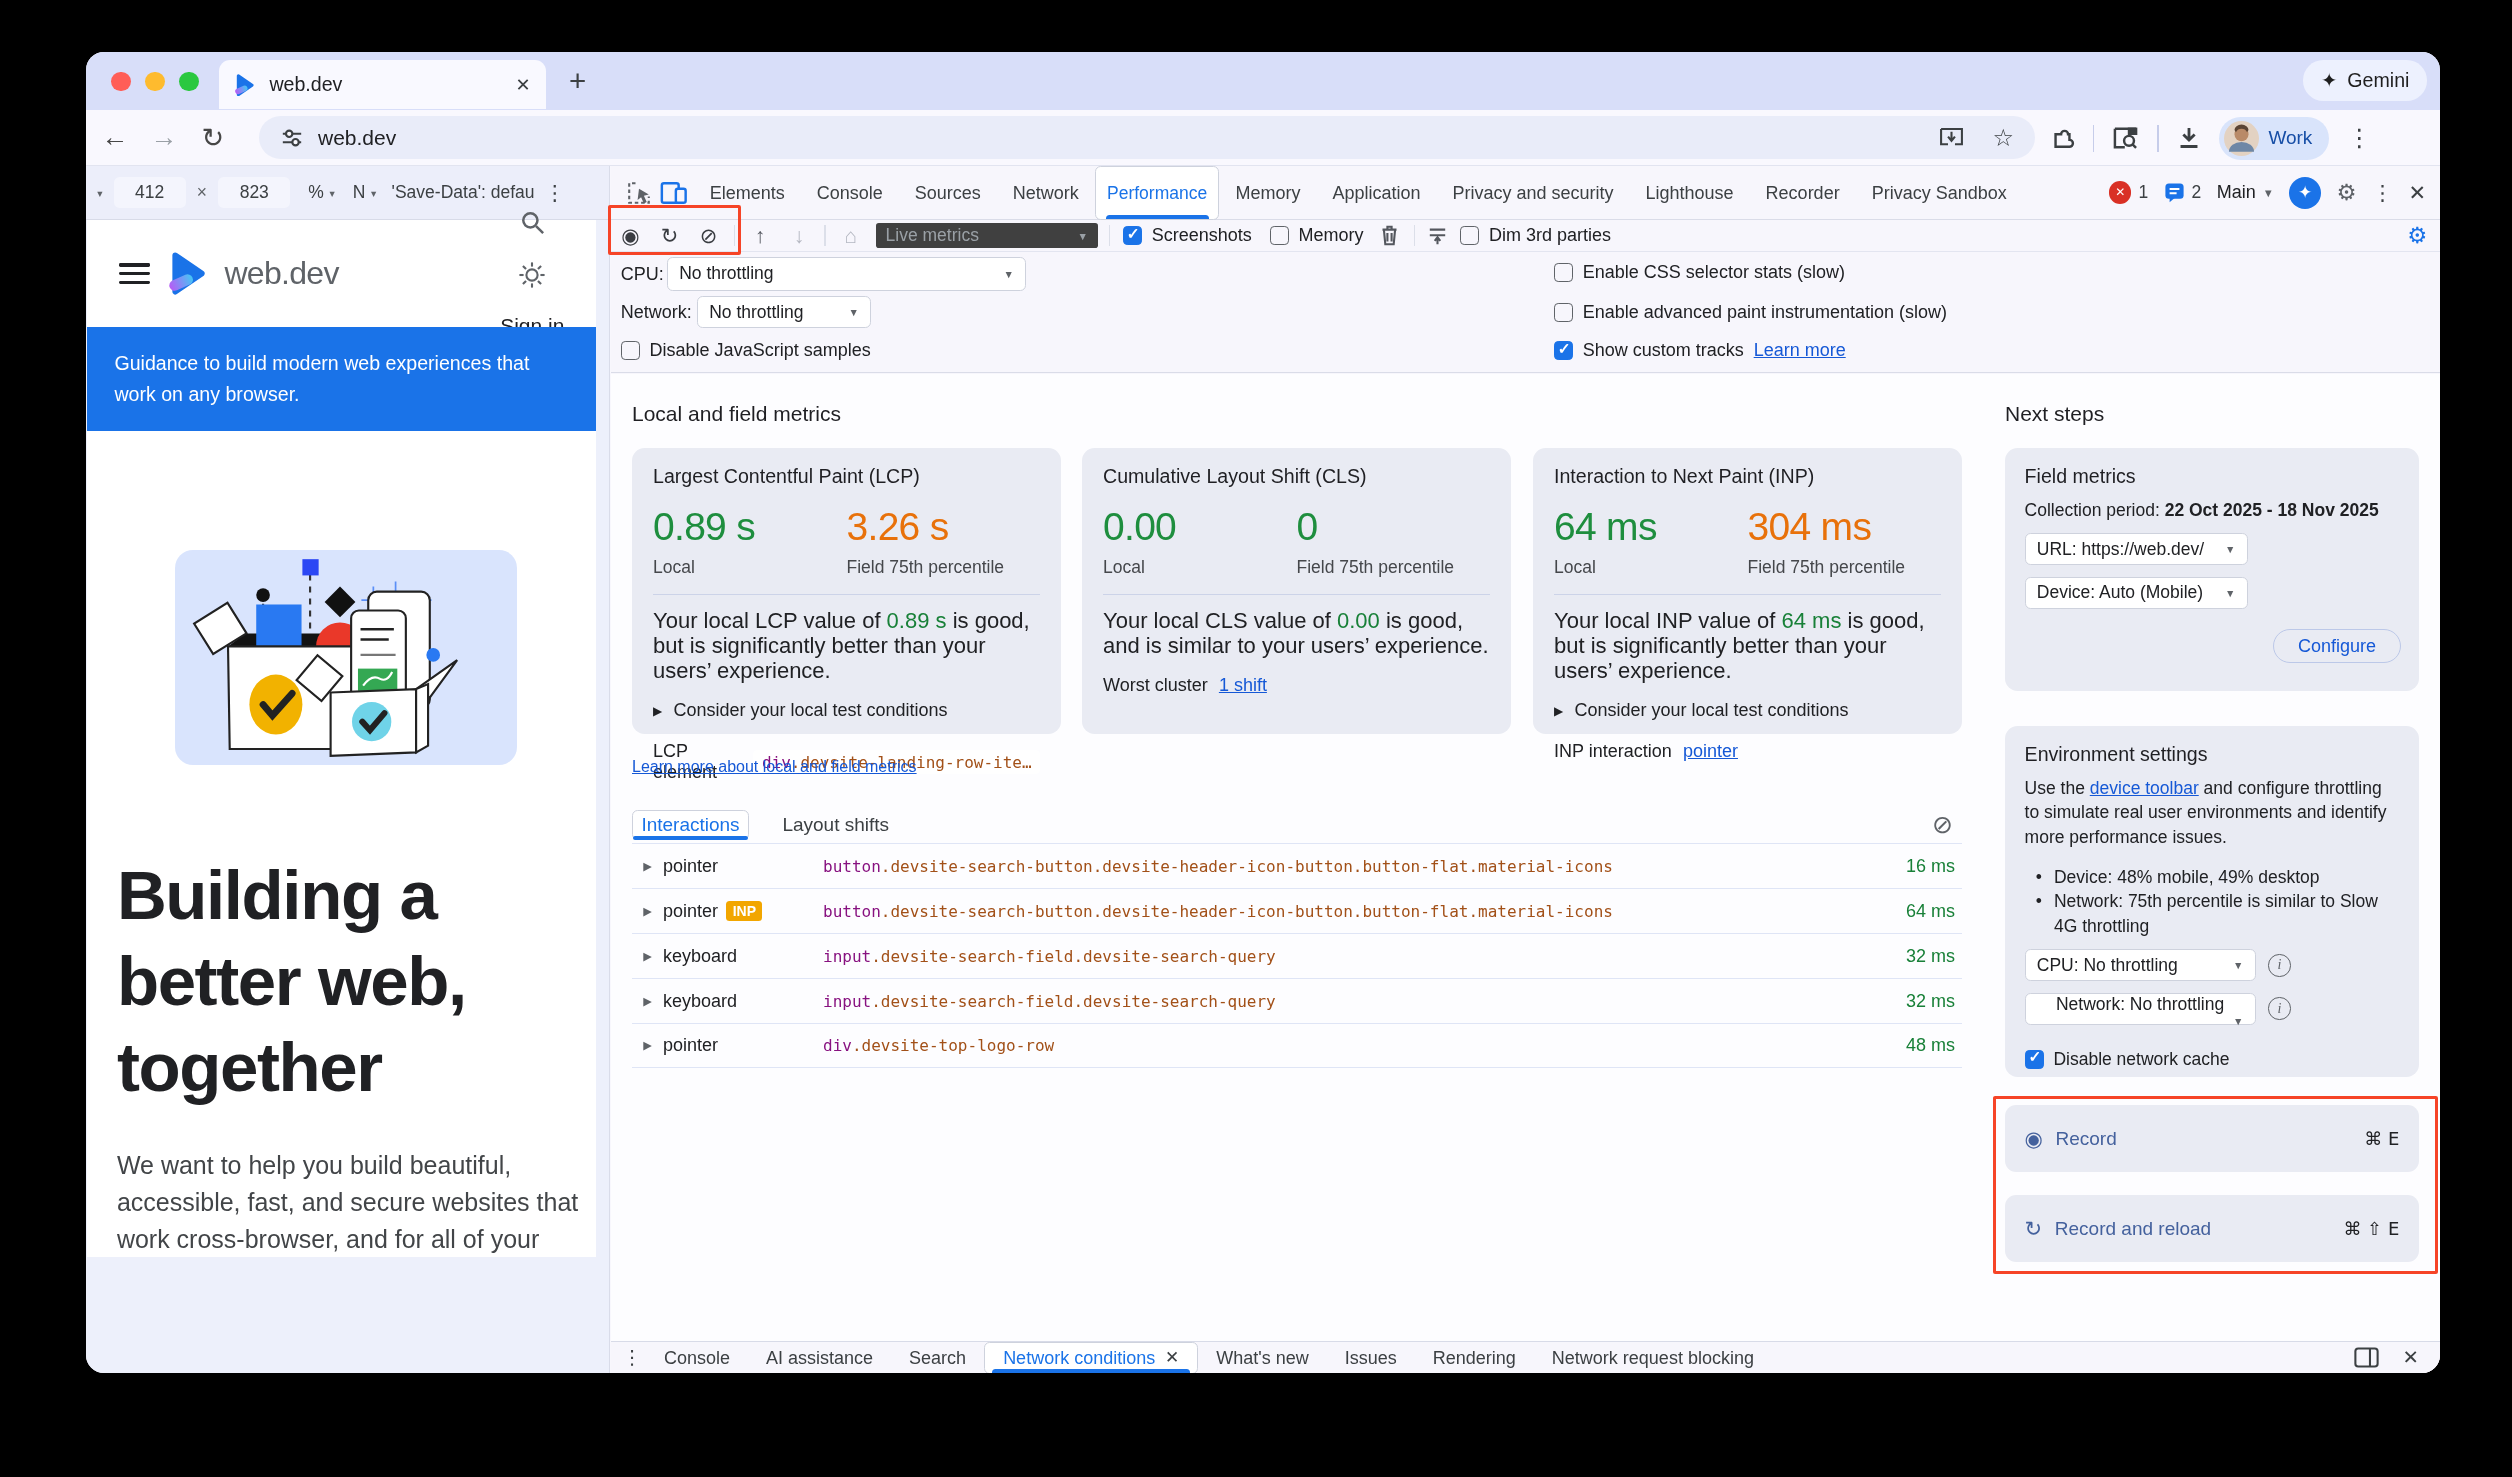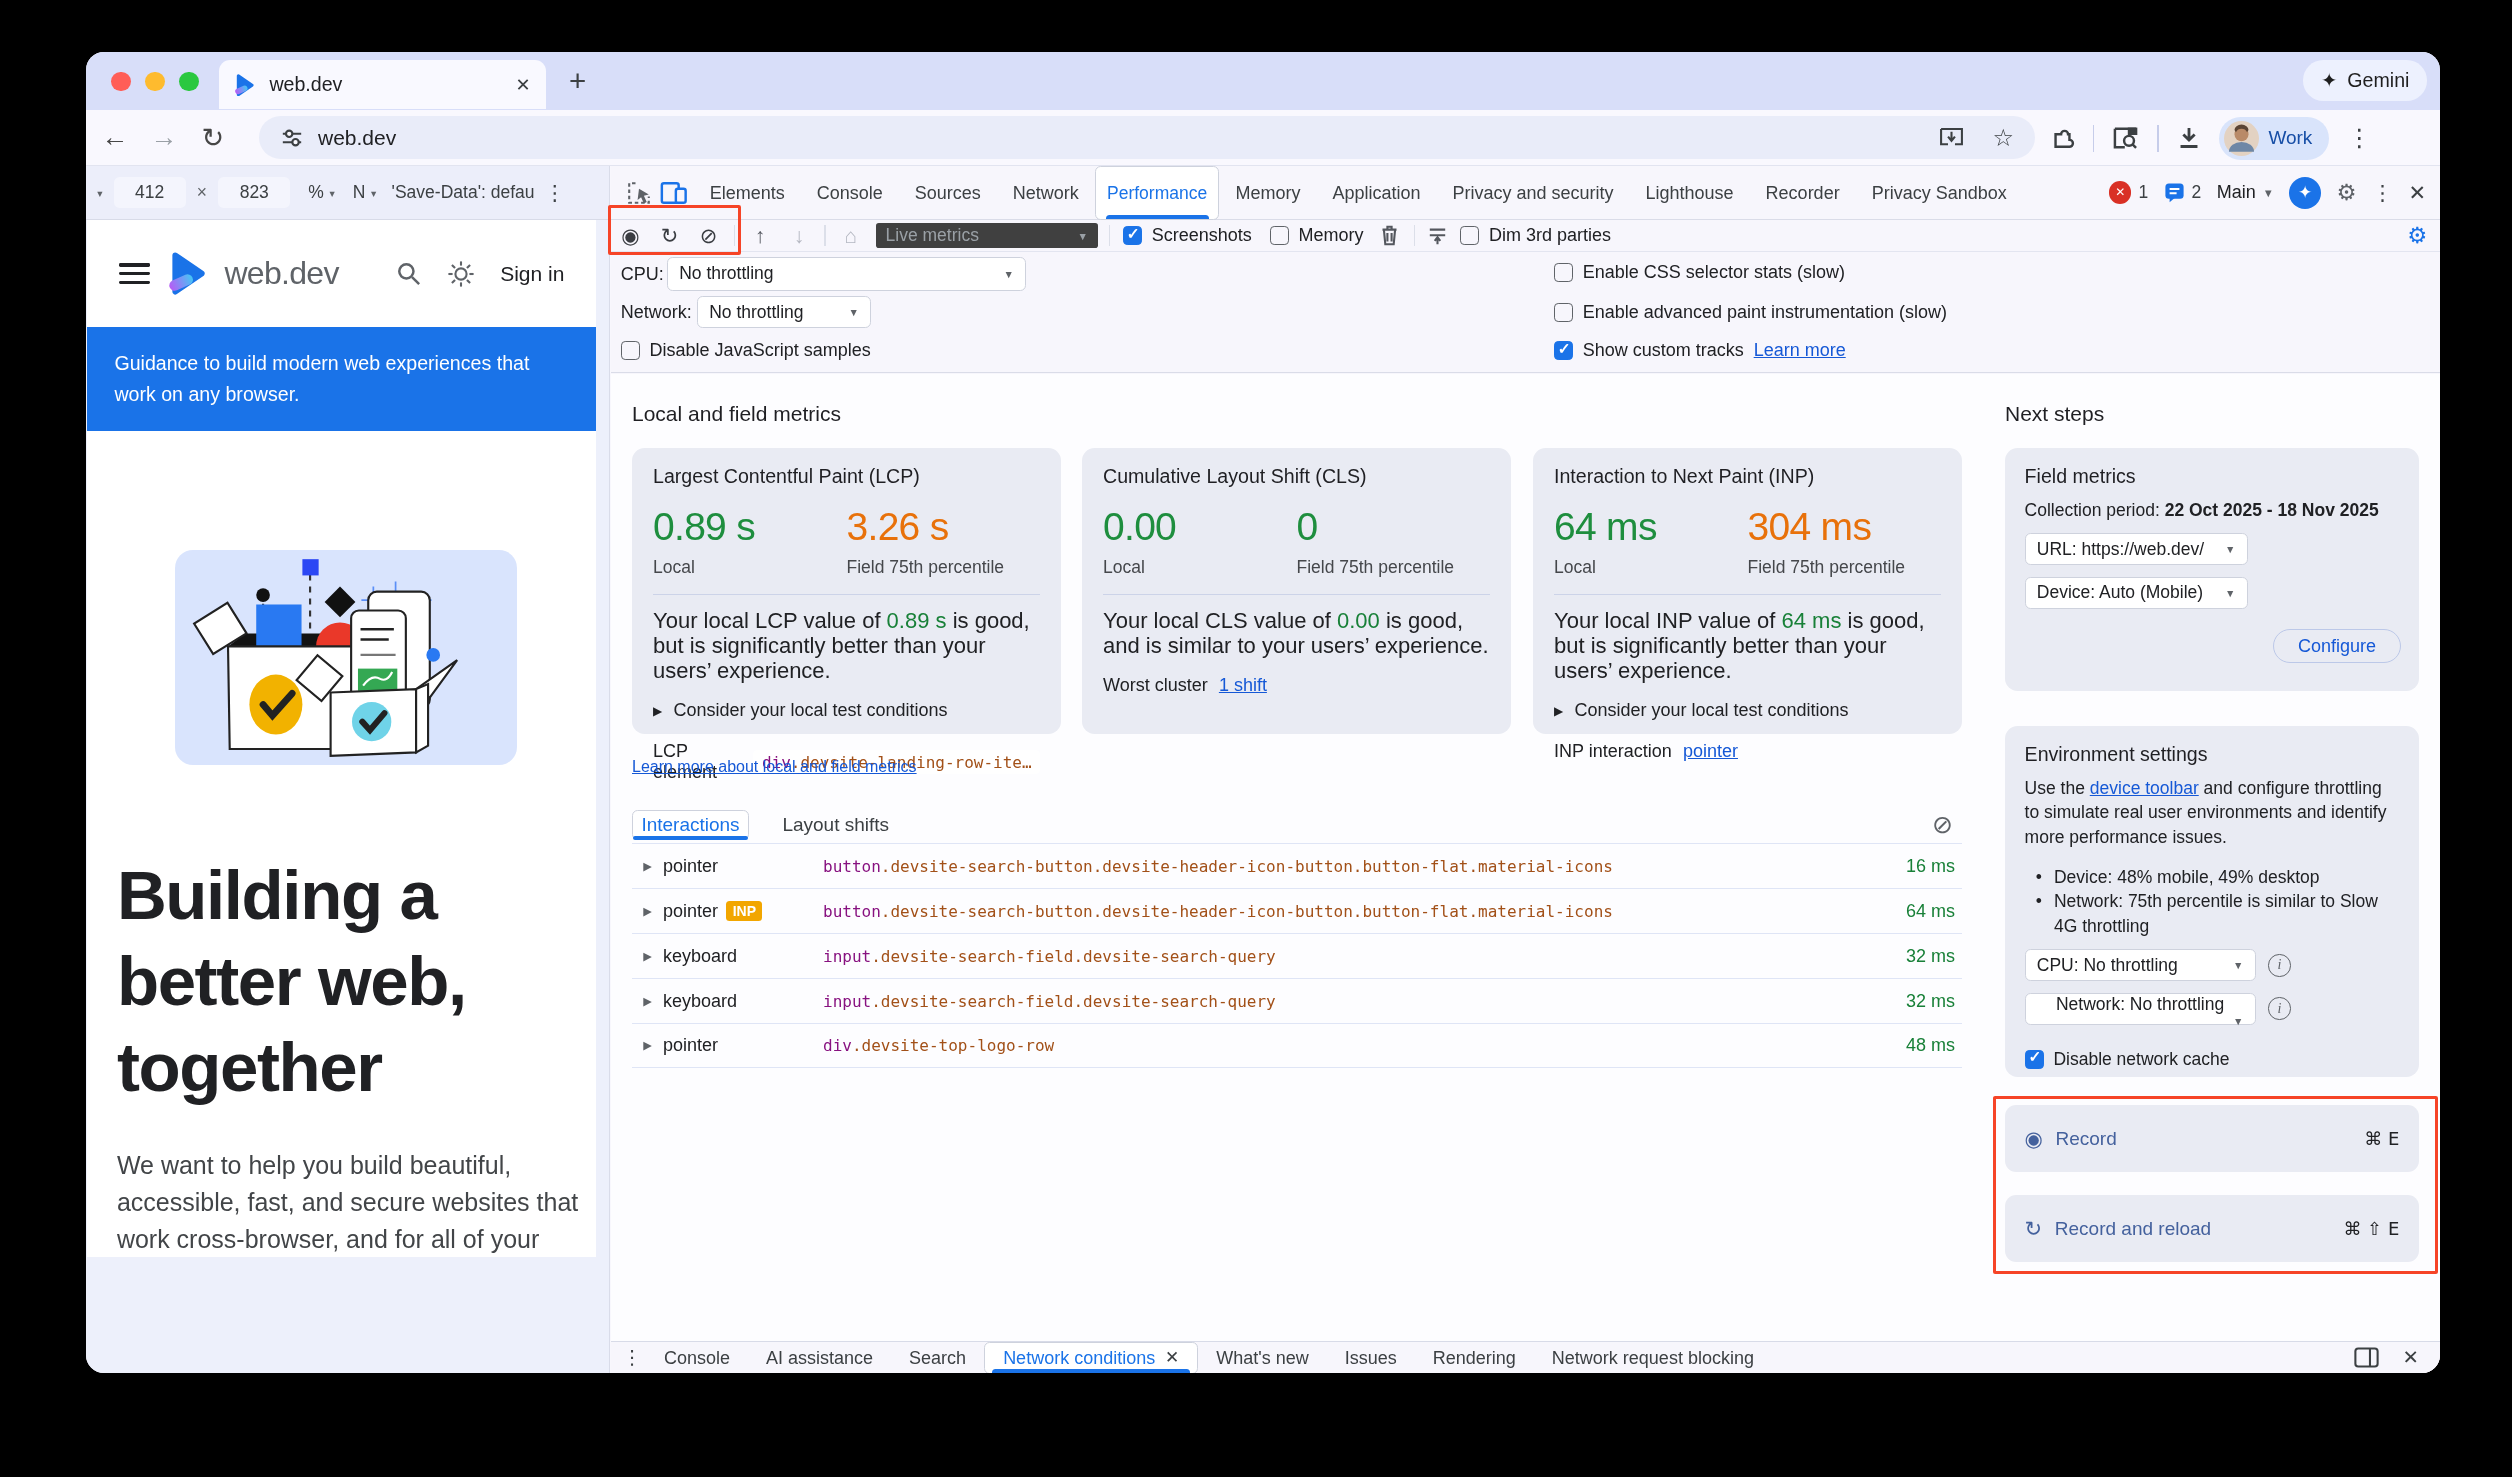--- a/index.html
+++ b/index.html
@@ -31,21 +31,21 @@
   .devicebar{position:absolute;left:0;top:0;right:0;height:54px;background:#eceefa;border-bottom:0.7px solid #d8dbe8;display:flex;align-items:center;padding-left:7px;font-size:17.5px;color:#3c4043;}
   .chip{width:72px;height:31px;background:#f4f5fd;border-radius:5.6px;display:flex;align-items:center;justify-content:center;}
   .stub{color:#3c4043;display:flex;align-items:center;gap:5.6px;}
   .caret{font-size:10.5px;color:#5f6368;}
   .pagearea{position:absolute;left:0;top:54px;right:0;bottom:0;}
   .page{position:absolute;left:1.4px;top:0;width:509px;height:1037px;background:#fff;}
   .siteheader{height:107px;display:flex;align-items:center;padding:0 32px;}
   .burger{width:31px;height:21px;display:flex;flex-direction:column;justify-content:space-between;}
   .burger i{display:block;height:3.5px;background:#202124;border-radius:1.4px;}
   .site-logo-text{font-size:32px;color:#5f6368;font-weight:500;margin-left:14px;letter-spacing:-0.7px;}
-  .site-right{margin-left:auto;display:flex;align-items:center;gap:25px;}
+  .site-right{margin-left:auto;display:flex;align-items:center;gap:25px;flex-direction:column;}
   .signin{font-size:21px;color:#202124;}
   .banner{position:absolute;left:0;top:107px;width:509px;height:104px;background:#1a73e8;color:#fff;font-size:19.6px;line-height:31px;padding:21px 0 0 27px;}
   .illus{position:absolute;left:88px;top:330px;width:342px;height:215px;background:#d9e4fd;border-radius:18px;overflow:hidden;}
   .hero-h{position:absolute;left:29.5px;top:633px;font-size:69px;line-height:86px;font-weight:700;color:#202124;letter-spacing:-1.4px;}
   .hero-p{position:absolute;left:29.5px;top:927px;font-size:25px;line-height:37px;color:#424548;}
   
   .vdivider{position:absolute;left:523px;top:114px;width:1.4px;bottom:0;background:#d9dce9;}
   .devtools{position:absolute;left:525px;top:114px;right:0;bottom:0;background:#f7f6fc;}
   .dt-tabbar{position:absolute;left:0;top:0;right:0;height:54px;border-bottom:0.7px solid #dadce8;display:flex;align-items:center;padding-left:8.4px;}
   .dt-tab{padding:0 16px;font-size:18px;color:#3c4043;height:54px;line-height:54px;position:relative;white-space:nowrap;}

